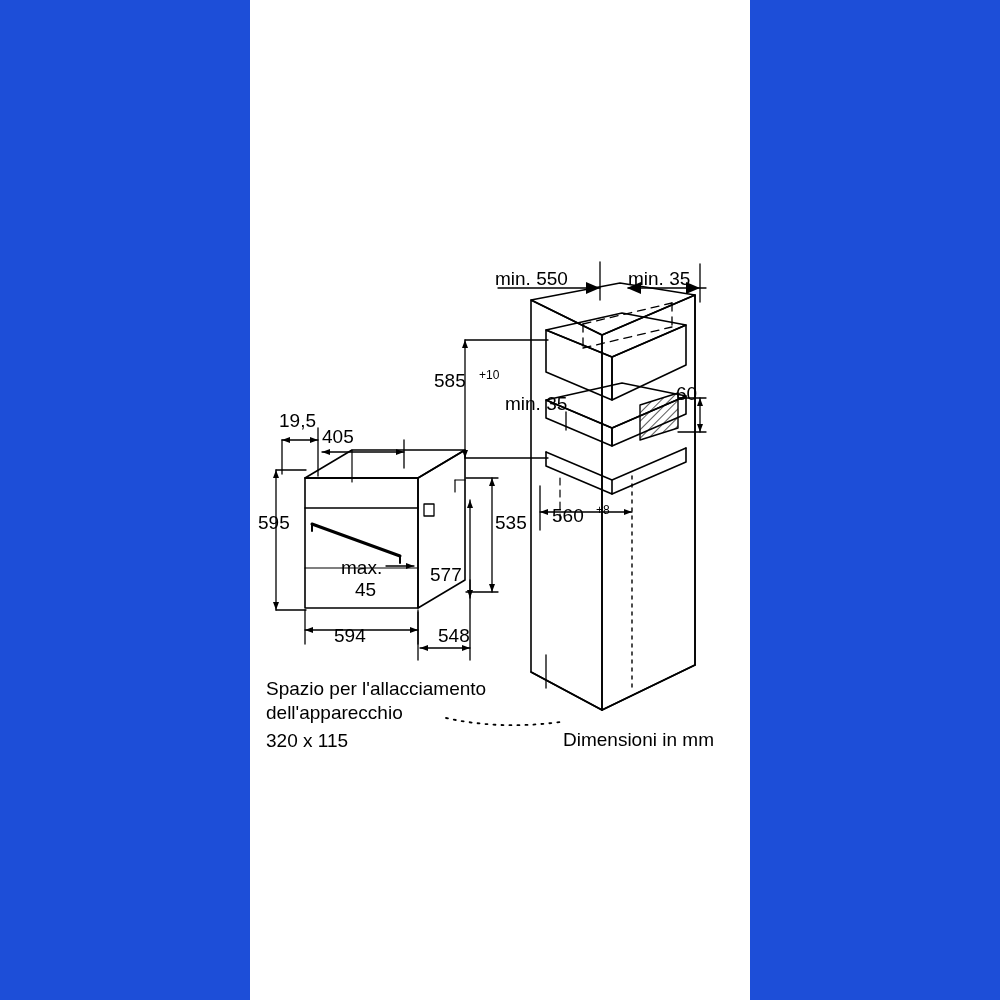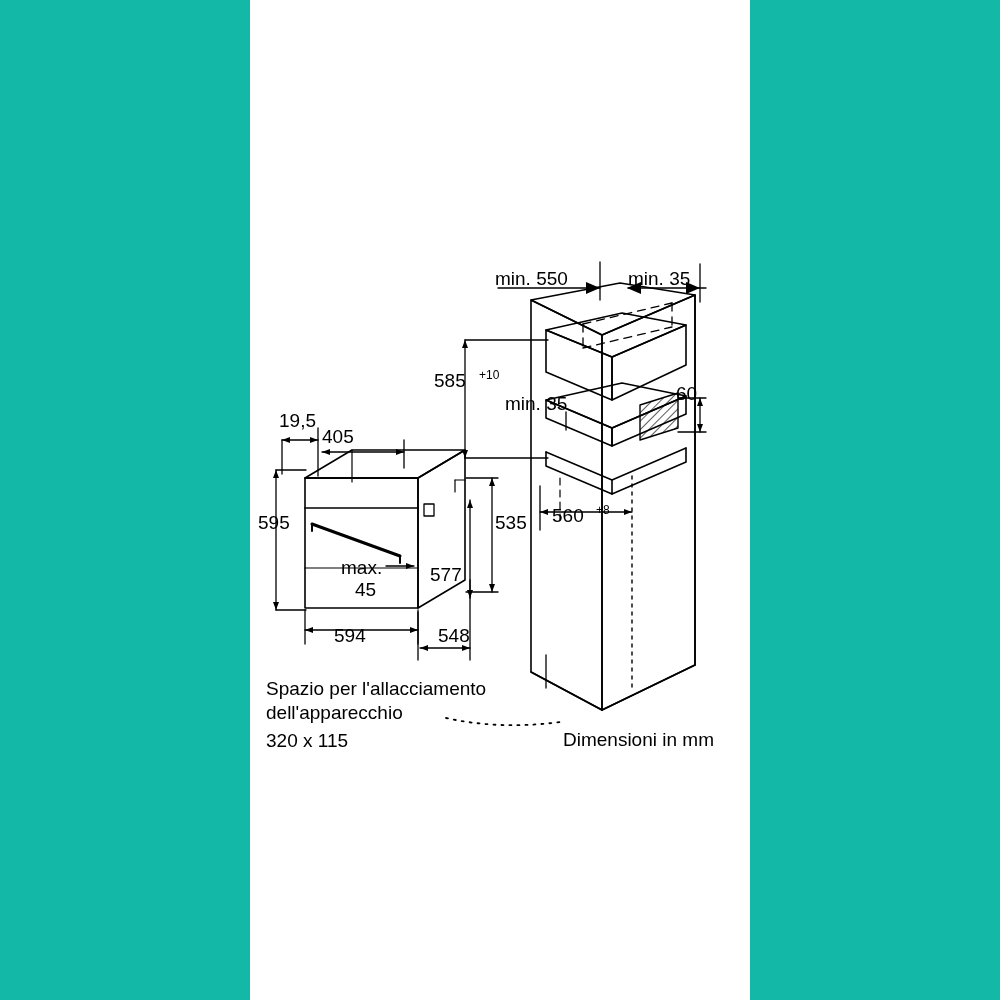--- a/index.html
+++ b/index.html
@@ -9,21 +9,21 @@
   }
   body {
     width: 1000px;
     height: 1000px;
     font-family: "Liberation Sans", sans-serif;
   }
   #stage {
     position: relative;
     width: 1000px;
     height: 1000px;
-    background: #14b8a6;
+    background: #1d4ed8;
     overflow: hidden;
   }
   
   #canvas {
     position: absolute;
     left: 250px;
     top: 0px;
     width: 500px;
     height: 1000px;
     background: #ffffff;

